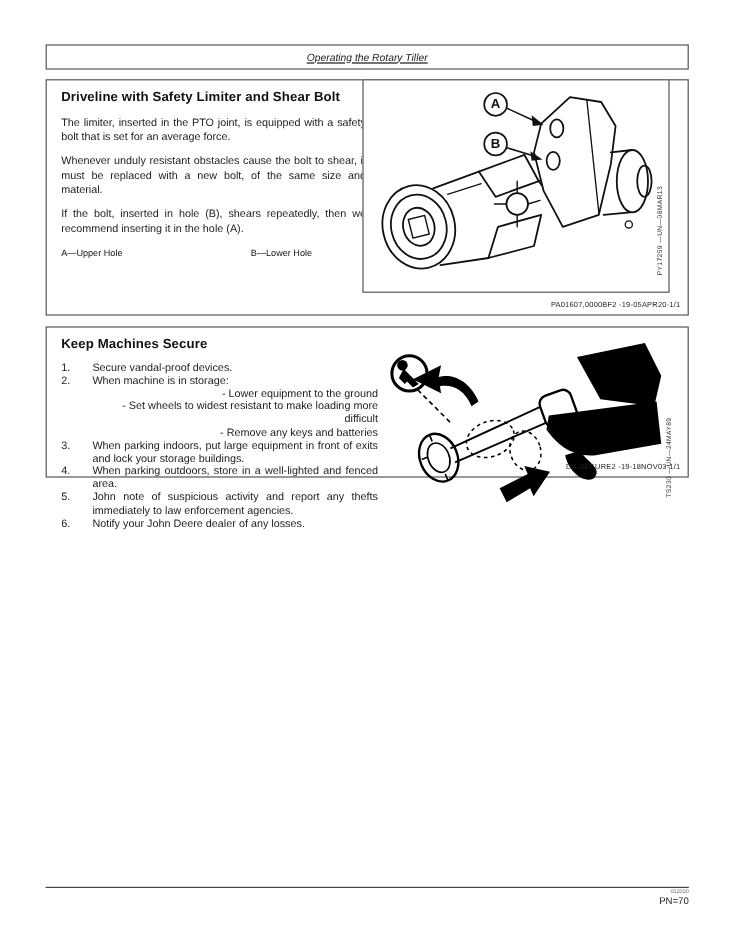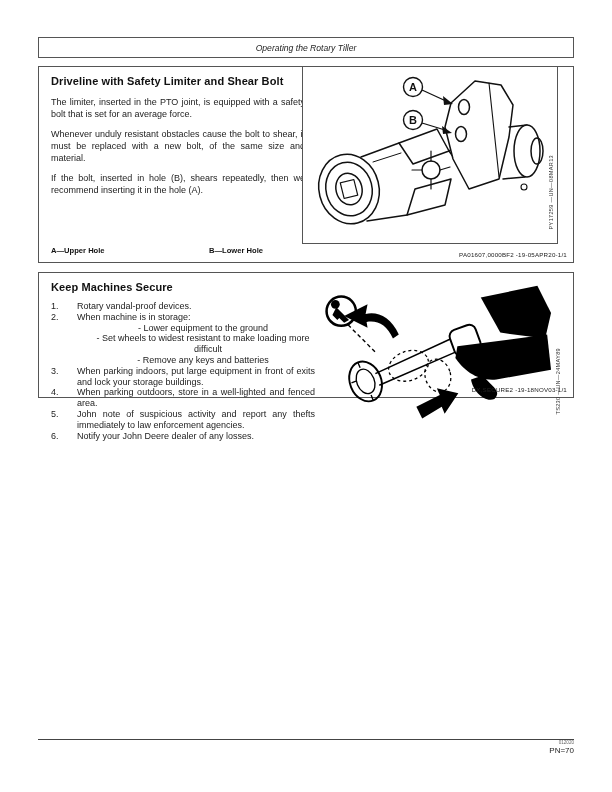--- a/index.html
+++ b/index.html
@@ -2,50 +2,50 @@
 <html><head>
 <meta charset="utf-8">
 <style>
   * { margin:0; padding:0; box-sizing:border-box; }
   html,body { background:#fff; }
   body { width:612px; height:792px; font-family:"Liberation Sans", sans-serif; color:#1a1a1a; -webkit-text-size-adjust:none; }
   .page { position:relative; width:612px; height:792px; background:#fff; overflow:hidden; }
 
   
   .header-box { position:absolute; left:38px; top:37px; width:536px; height:21px;
-    border:1px solid #555; display:flex; align-items:center; justify-content:center; }
+    border:1px solid #555; display:flex; align-items:center; justify-content:center;text-decoration:underline; }
   .header-box span { font-style:italic; font-size:8.6px; color:#222; }
 
   
   .section { position:absolute; left:38px; width:536px; border:1px solid #555; background:#fff;padding-left:28px; }
   .section-1 { top:66px; height:197px; }
   .section-2 { top:272px; height:126px; }
 
   .text-col { position:absolute; left:12px; top:8px; width:254px; }
   .sec-title { font-size:11px; font-weight:bold; letter-spacing:0.1px; margin-bottom:9px; color:#111; }
   .para { font-size:9px; line-height:12px; text-align:justify; margin-bottom:8px; color:#1c1c1c; }
   .legend-row { display:flex; margin-top:10px; }
-  .legend-item { font-size:7.6px; font-weight:bold; color:#111;margin-top:40px; }
+  .legend-item { font-size:7.6px; font-weight:normal; color:#111; }
   .legend-item.first { width:158px; }
 
   
   .figure-frame { position:absolute; left:263px; top:-1px; width:256px; height:178px;
     border:1px solid #555; background:#fff; }
   .figure-plain { position:absolute; left:270px; top:10px; width:252px; height:152px; }
   .img-code { position:absolute; right:3px; bottom:14px; writing-mode:vertical-rl;
     transform:rotate(180deg); font-size:5.6px; letter-spacing:0.3px; color:#333; white-space:nowrap; }
   .figure-plain .img-code { right:0; bottom:20px; }
   .caption { position:absolute; right:6px; bottom:4px; font-size:6.2px; color:#222; letter-spacing:0.2px; }
 
   
   .list { position:absolute; left:12px; top:28px; width:264px; font-size:9px; line-height:10.8px; color:#1c1c1c; }
   .li { display:flex; }
   .li .num { width:26px; flex-shrink:0; }
   .li .txt { flex:1; text-align:justify; }
-  .sub { margin-left:40px; padding-left:10px; text-indent:-10px; text-align:center; }
+  .sub { margin-left:40px; padding-left:10px; text-indent:-10px; text-align:right; }
 
   
   .footer-rule { position:absolute; left:38px; top:739px; width:536px; border-top:1px solid #444; }
   .page-number { position:absolute; left:0; top:743px; width:612px; text-align:center;
     font-size:11px; font-weight:bold; color:#111; }
   .print-code { position:absolute; right:38px; top:740px; font-size:4.6px; color:#666; }
   .pn-code { position:absolute; right:38px; top:746px; font-size:8px; color:#222;padding-left:44px; }
 
   svg { display:block; }
 </style>
@@ -125,21 +125,21 @@
   </div>
 
   <div class="section section-2">
     <div class="text-col">
       <div class="sec-title">Keep Machines Secure</div>
     </div>
 
     <div class="list">
       <div class="li">
         <span class="num">1.</span>
-        <span class="txt">Rotary vandal-proof devices.</span>
+        <span class="txt">Secure vandal-proof devices.</span>
       </div>
       <div class="li">
         <span class="num">2.</span>
         <span class="txt">When machine is in storage:</span>
       </div>
       <div class="sub">- Lower equipment to the ground</div>
       <div class="sub">- Set wheels to widest resistant to make loading more difficult</div>
       <div class="sub">- Remove any keys and batteries</div>
       <div class="li">
         <span class="num">3.</span>

